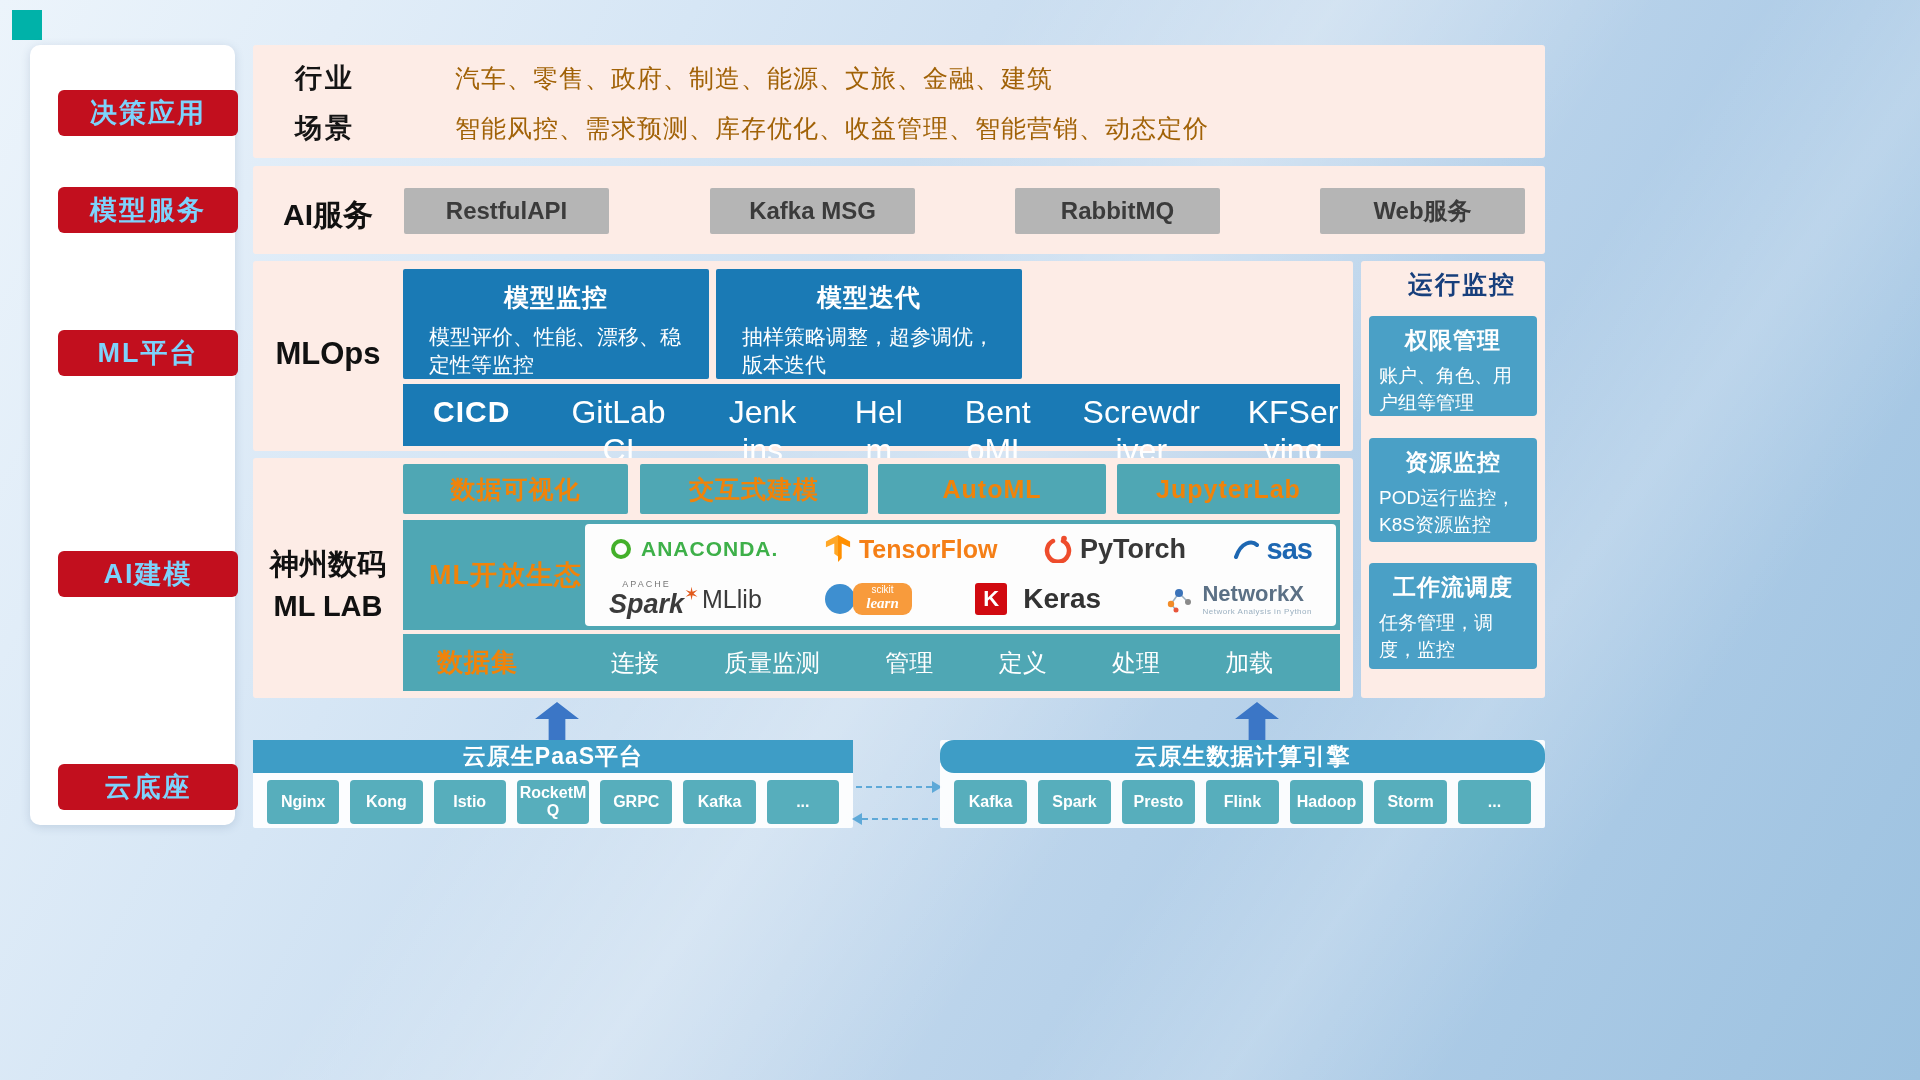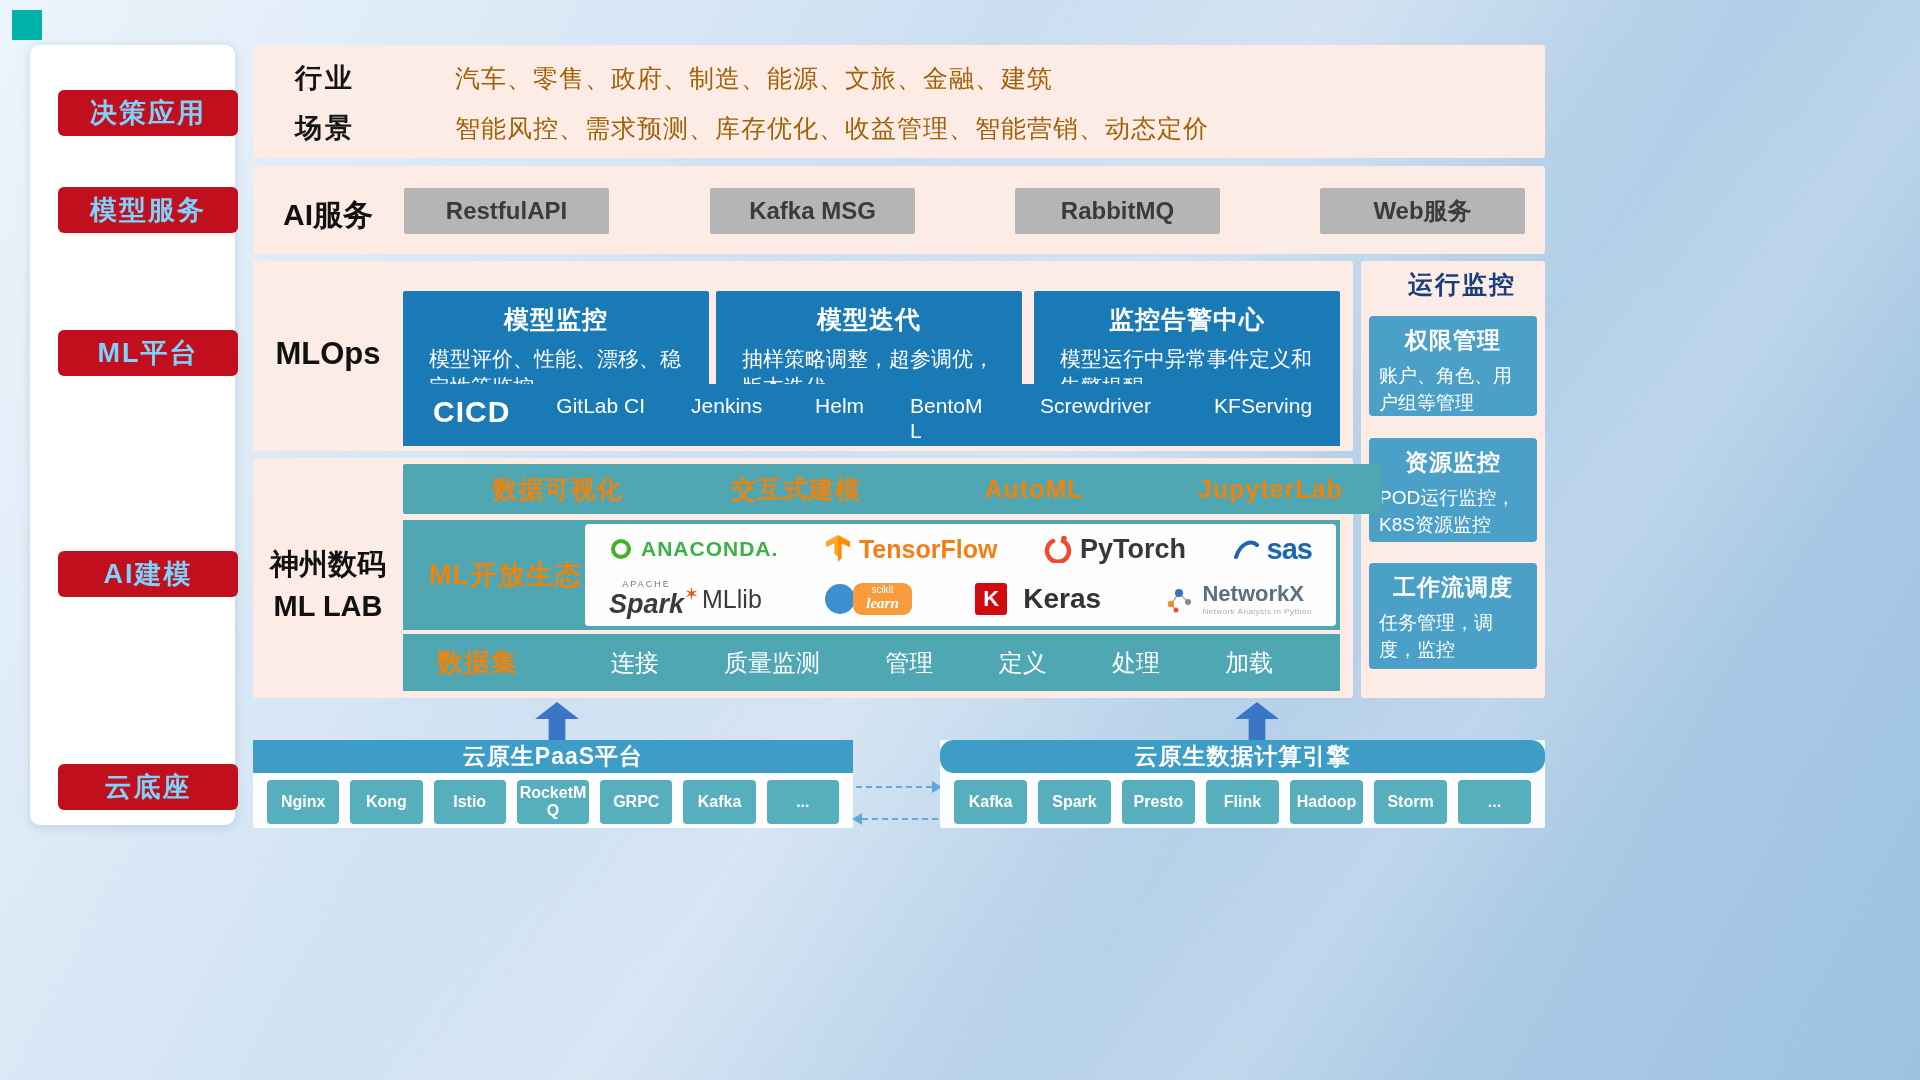--- a/index.html
+++ b/index.html
@@ -20,33 +20,33 @@
   .badge{background:#c20f1e;color:#7dd3fc;font-weight:bold;font-size:27px;display:flex;align-items:center;justify-content:center;border-radius:6px;letter-spacing:2px;margin-left:16px;}
   .panel{background:#fdece6;border-radius:3px;}
 
   .ov-row{display:flex;align-items:center;height:50px;}
   .ov-label{width:122px;padding-left:42px;font-size:27px;font-weight:bold;color:#151515;letter-spacing:3px;flex:none;}
   .ov-value{font-size:25px;color:#a16207;letter-spacing:1px;padding-left:38px;}
 
   .section-label{font-weight:bold;color:#111;text-align:center;}
   .gray-btn{background:#b5b5b5;color:#3b3b3b;font-weight:bold;font-size:24px;display:flex;align-items:center;justify-content:center;border-radius:2px;}
 
-  .blue-card{background:#1a7ab5;color:#fff;border-radius:2px;margin-top:22px;}
+  .blue-card{background:#1a7ab5;color:#fff;border-radius:2px;}
   .bc-title{font-size:25px;font-weight:bold;text-align:center;padding-top:12px;letter-spacing:1px;}
   .bc-desc{font-size:21px;padding:9px 26px 0;line-height:1.35;}
   .cicd-bar{background:#1a7ab5;color:#fff;display:flex;align-items:flex-start;padding:10px 0 0 30px;gap:46px;}
   .cicd-label{font-size:30px;font-weight:bold;margin-top:1px;letter-spacing:1px;}
-  .cicd-tool{font-size:21px;line-height:1.18;word-break:break-all;}
+  .cicd-tool{font-size:32px;line-height:1.18;word-break:break-all;text-align:center;}
 
   .mon-title{color:#173f7c;font-weight:bold;font-size:25px;text-align:left;letter-spacing:2px;padding-left:47px;}
   .mon-card{background:#4aa0c6;color:#fff;border-radius:4px;padding:9px 10px;box-sizing:border-box;}
   .mc-title{font-size:23px;font-weight:bold;text-align:center;margin-bottom:7px;letter-spacing:1px;}
   .mc-desc{font-size:19px;line-height:1.4;}
 
-  .teal-btn{background:#4fa7b4;color:#f0830a;font-weight:bold;font-size:25px;display:flex;align-items:center;justify-content:center;border-radius:2px;letter-spacing:1px;padding-left:42px;}
+  .teal-btn{background:#4fa7b4;color:#f0830a;font-weight:bold;font-size:25px;display:flex;align-items:center;justify-content:center;border-radius:2px;letter-spacing:1px;}
   .eco-band{background:#4fa7b4;}
   .eco-label{color:#f0830a;font-weight:bold;font-size:27px;letter-spacing:1px;}
   .logo-panel{background:#fdfdfd;border-radius:4px;}
   .logo-row{display:flex;align-items:center;justify-content:space-between;padding:0 24px;height:50px;}
   .logo{display:flex;align-items:center;gap:8px;}
 
   .ana-text{color:#3eb049;font-weight:bold;font-size:21px;letter-spacing:1px;}
   .tf-text{color:#f57f17;font-weight:bold;font-size:25px;}
   .pt-text{color:#383838;font-weight:bold;font-size:27px;}
   .sas-text{color:#1d67b2;font-weight:bold;font-size:29px;letter-spacing:-1px;}
@@ -115,24 +115,20 @@
   <div class="abs section-label" style="left:253px;top:336px;width:150px;font-size:31px;">MLOps</div>
 
   <div class="abs blue-card" style="left:403px;top:269px;width:306px;height:110px;">
     <div class="bc-title">模型监控</div>
     <div class="bc-desc">模型评价、性能、漂移、稳定性等监控</div>
   </div>
   <div class="abs blue-card" style="left:716px;top:269px;width:306px;height:110px;">
     <div class="bc-title">模型迭代</div>
     <div class="bc-desc">抽样策略调整，超参调优，版本迭代</div>
   </div>
-  <div class="abs blue-card" style="left:1034px;top:269px;width:306px;height:110px;">
-    <div class="bc-title">监控告警中心</div>
-    <div class="bc-desc">模型运行中异常事件定义和告警提醒</div>
-  </div>
 
   <div class="abs cicd-bar" style="left:403px;top:384px;width:937px;height:62px;box-sizing:border-box;">
     <span class="cicd-label">CICD</span>
     <span class="cicd-tool">GitLab CI</span>
     <span class="cicd-tool" style="width:78px;">Jenkins</span>
     <span class="cicd-tool">Helm</span>
     <span class="cicd-tool" style="width:84px;">BentoML</span>
     <span class="cicd-tool" style="width:128px;">Screwdriver</span>
     <span class="cicd-tool" style="width:102px;">KFServing</span>
   </div>

